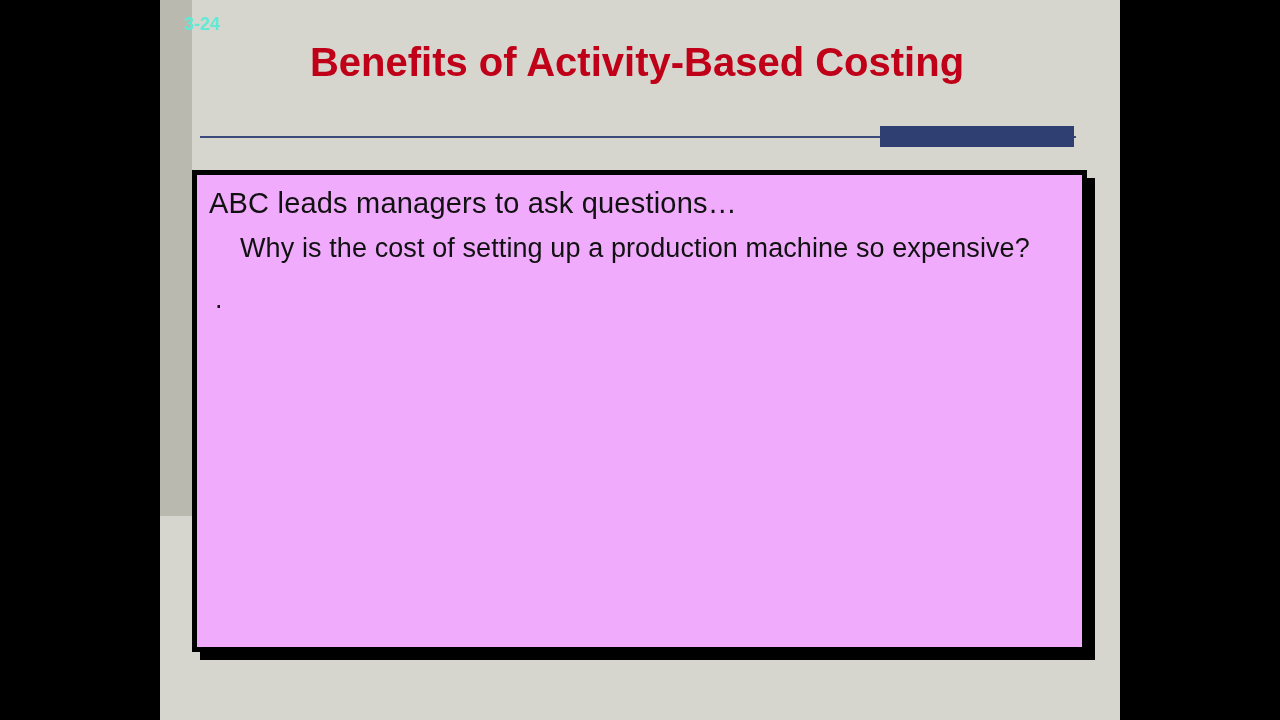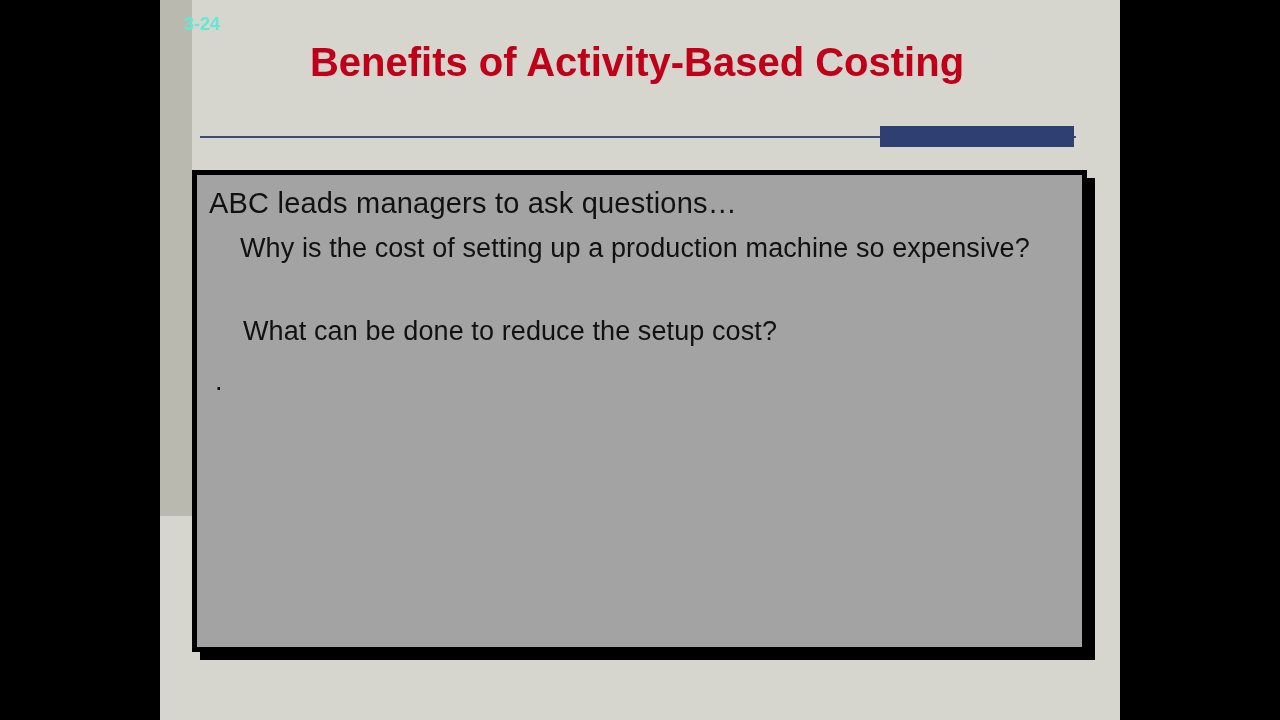--- a/index.html
+++ b/index.html
@@ -78,21 +78,21 @@
     width: 895px;
     height: 482px;
     background: #000000;
   }
   .content-box {
     position: absolute;
     left: 192px;
     top: 170px;
     width: 895px;
     height: 482px;
-    background: #a3a3a3;
+    background: #f0abfc;
     border: 5px solid #000000;
     box-sizing: border-box;
   }
   .content-inner {
     position: absolute;
     left: 0;
     top: 0;
     width: 100%;
     height: 100%;
     padding: 6px 10px 0 10px;
@@ -143,21 +143,20 @@
 
   <div class="content-box-shadow"></div>
 
   <div class="content-box">
     <div class="content-inner">
 
       <div class="line-lead">ABC leads managers to ask questions…</div>
 
       <div class="para tight">Why is the cost of setting up a production machine so expensive?</div>
 
-      <div class="para para-gap">What can be done to reduce the setup cost?</div>
 
 
       <div class="tiny-dot">.</div>
 
     </div>
   </div>
 
 </div>
 
 </body></html>

